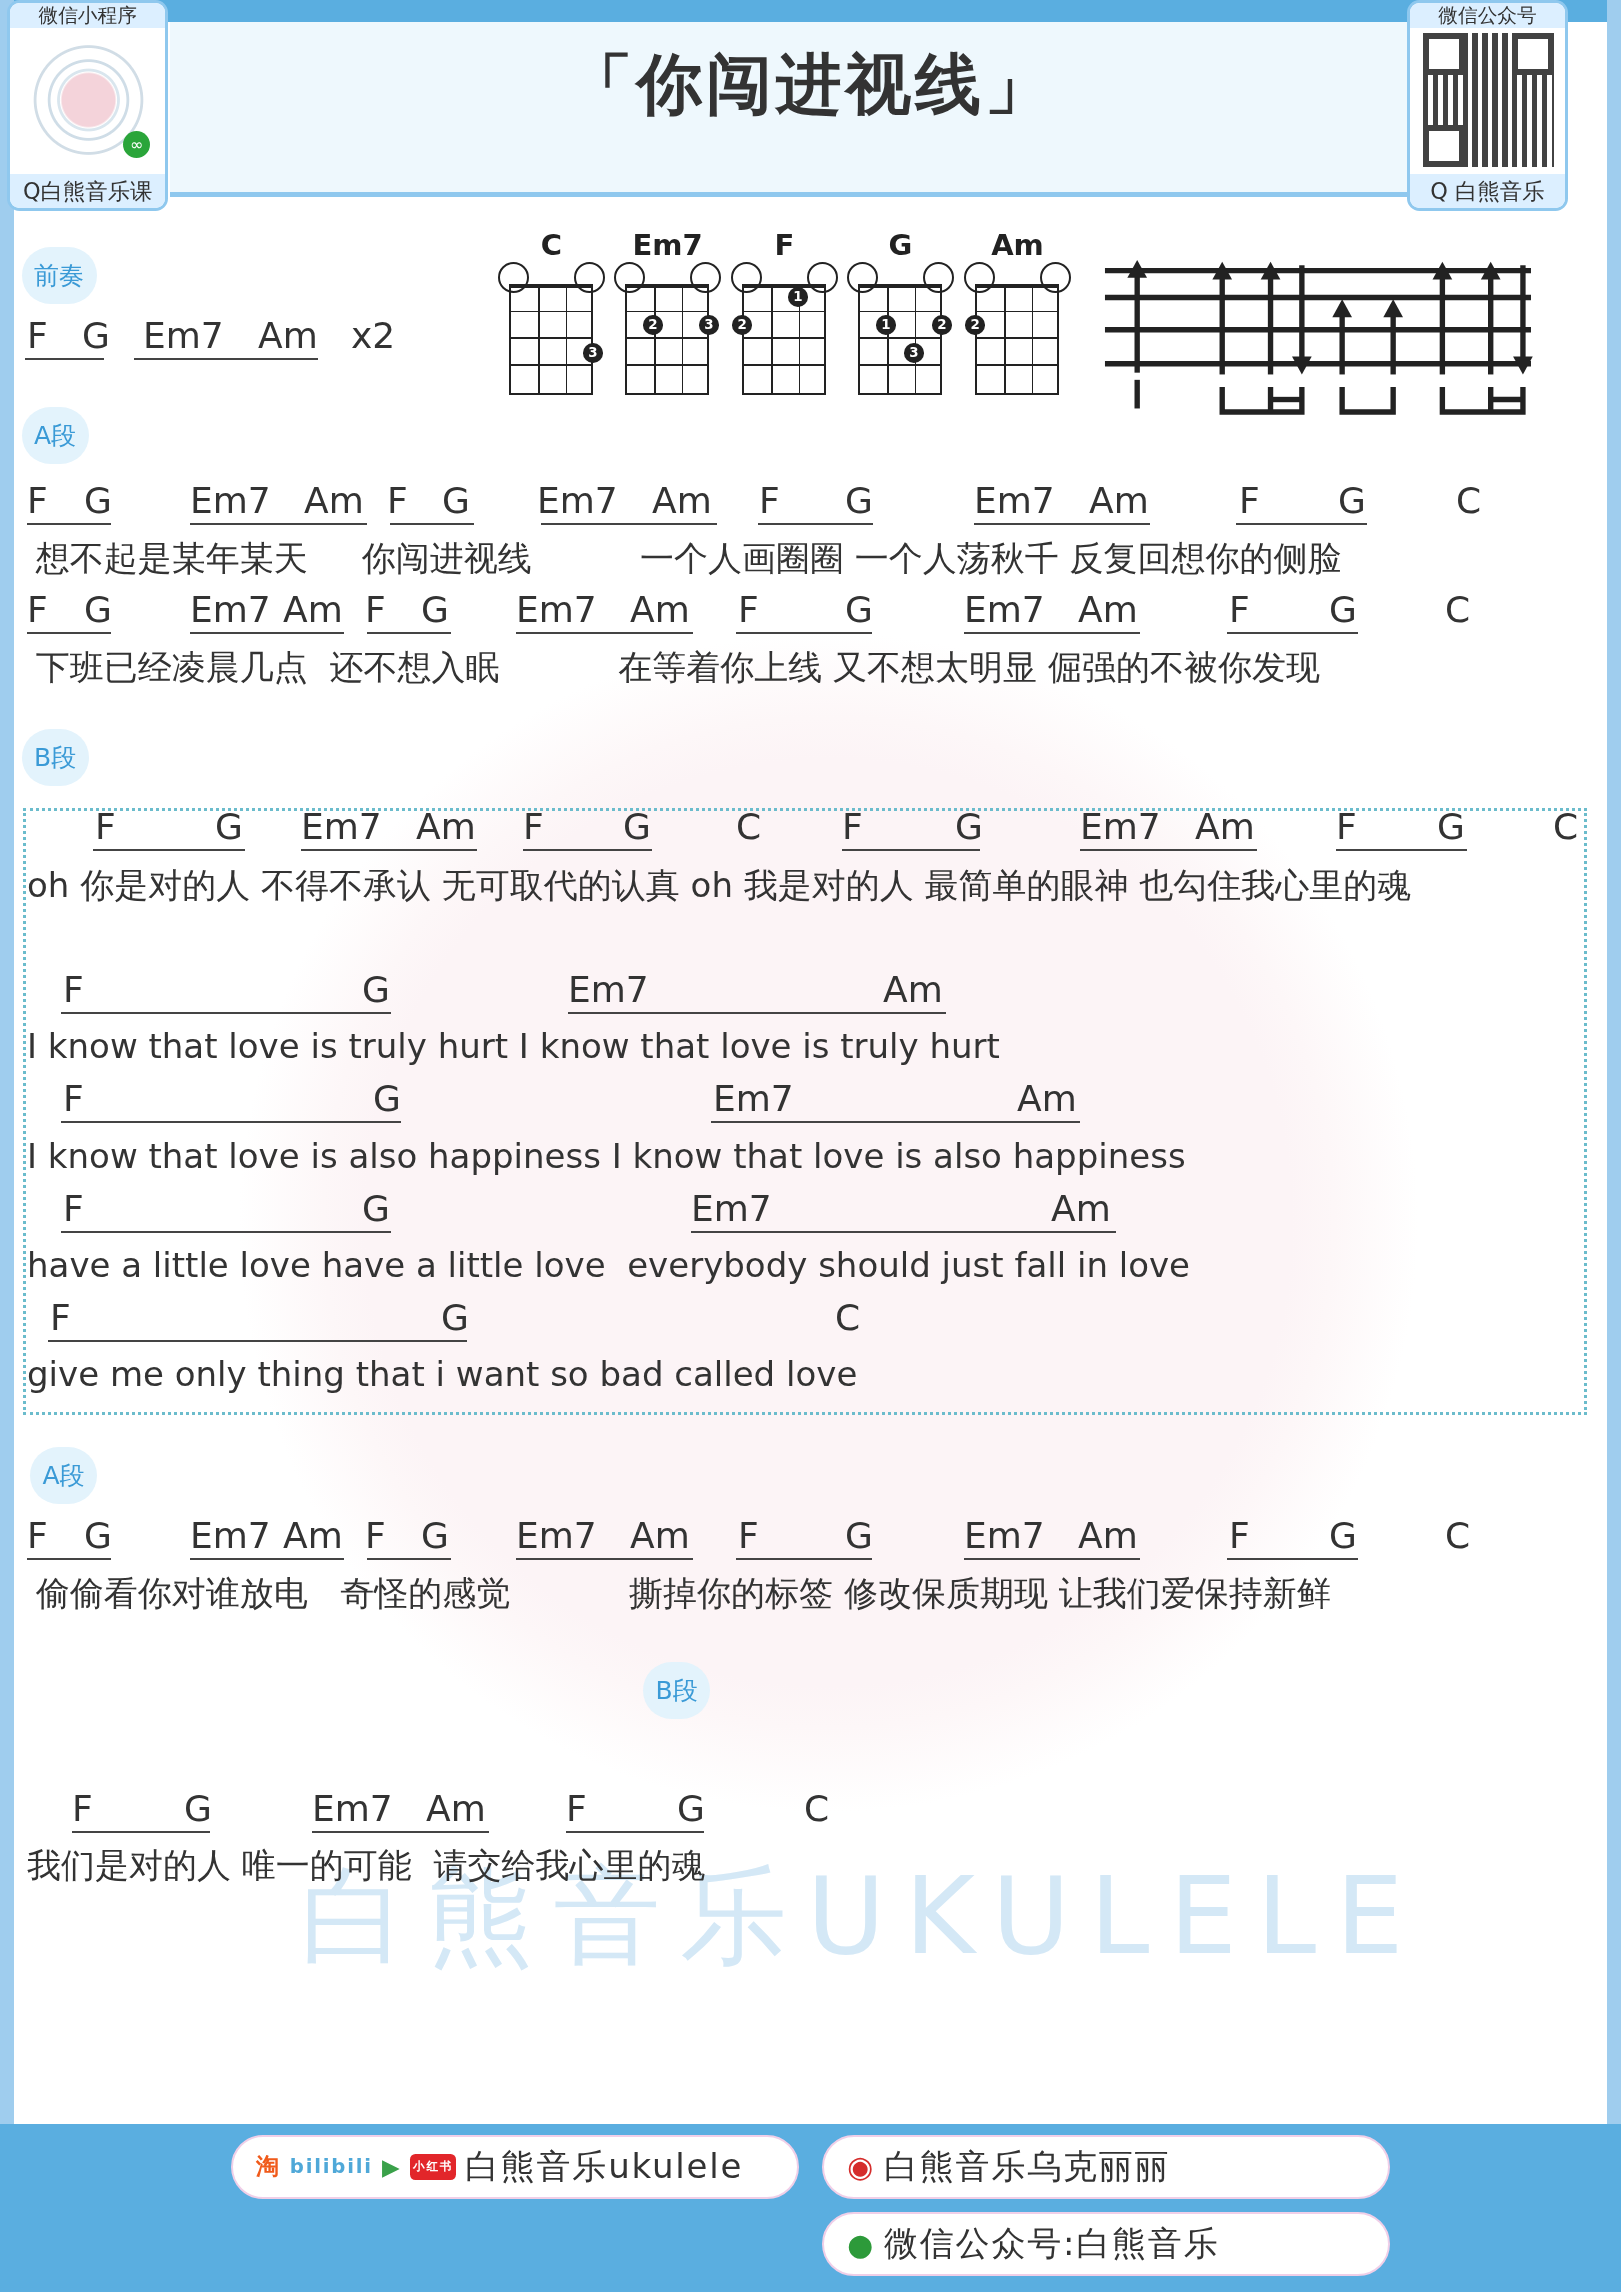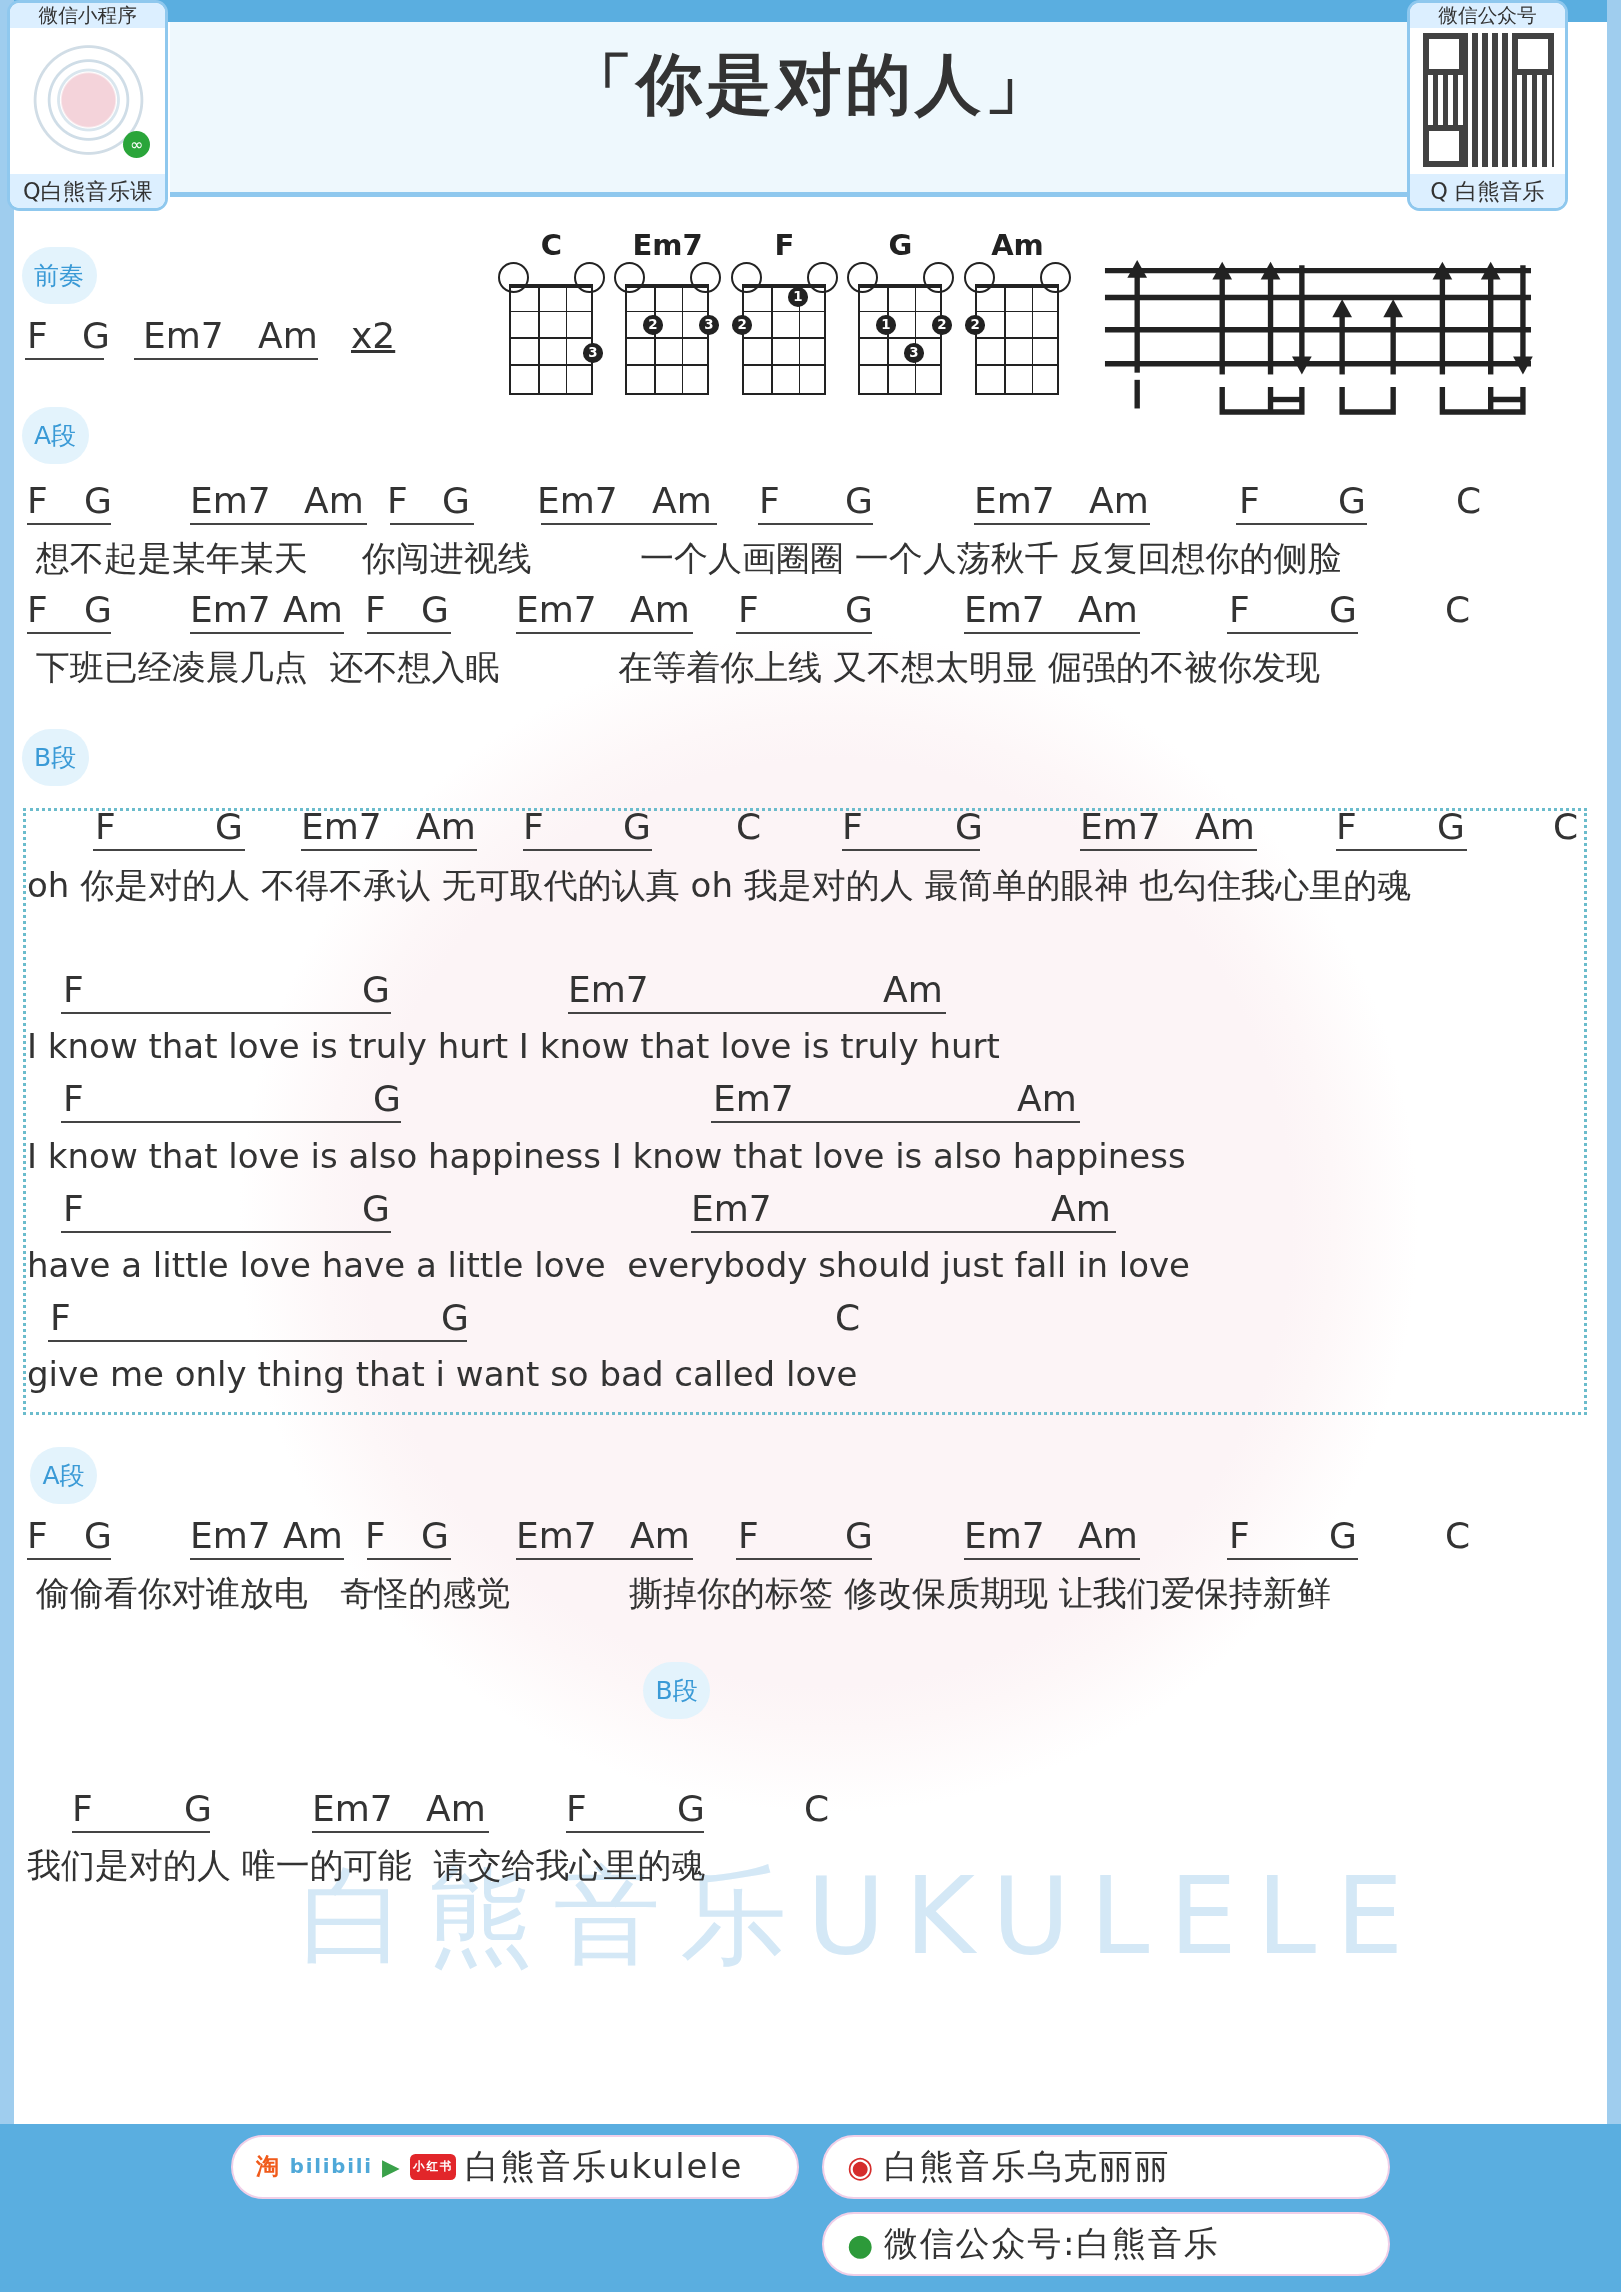--- a/index.html
+++ b/index.html
@@ -52,21 +52,21 @@
 <body>
 
 <div class="bg-circle"></div>
 <div class="watermark">白熊音乐UKULELE</div>
 
 <div class="top-bar"></div>
 <div class="frame-left"></div>
 <div class="frame-right"></div>
 
 <div class="header">
-  <div class="title">「你是对的人」</div>
+  <div class="title">「你闯进视线」</div>
 </div>
 
 <div class="qr-box" style="left:7.2px;">
   <div class="cap">微信小程序</div>
   <div class="qr-mini">
       <div class="badge">∞</div>
     </div>
   <div class="foot">Q白熊音乐课</div>
 </div>
 <div class="qr-box" style="left:1407px;">
@@ -167,21 +167,21 @@
 <div class="section-tag" style="left:643px;top:1662px;">B段</div>
 
 <div class="dotted-box"></div>
 
 <div id="sheet">
     <div class="chord-row" style="top: 315px;">
       <span class="chord" style="left: 27px;">F</span>
       <span class="chord" style="left: 82px;">G</span>
       <span class="chord" style="left: 143px;">Em7</span>
       <span class="chord" style="left: 258px;">Am</span>
-      <span class="chord" style="left: 351px; text-decoration: underline;">x2</span>
+      <span class="chord" style="left: 351px;">x2</span>
       <div class="uline" style="left: 25px; width: 79px;"></div>
       <div class="uline" style="left: 134px; width: 184px;"></div>
     </div>
     <div class="chord-row" style="top: 480px;">
       <span class="chord" style="left: 27px;">F</span>
       <span class="chord" style="left: 84px;">G</span>
       <span class="chord" style="left: 190px;">Em7</span>
       <span class="chord" style="left: 304px;">Am</span>
       <span class="chord" style="left: 387px;">F</span>
       <span class="chord" style="left: 442px;">G</span>

